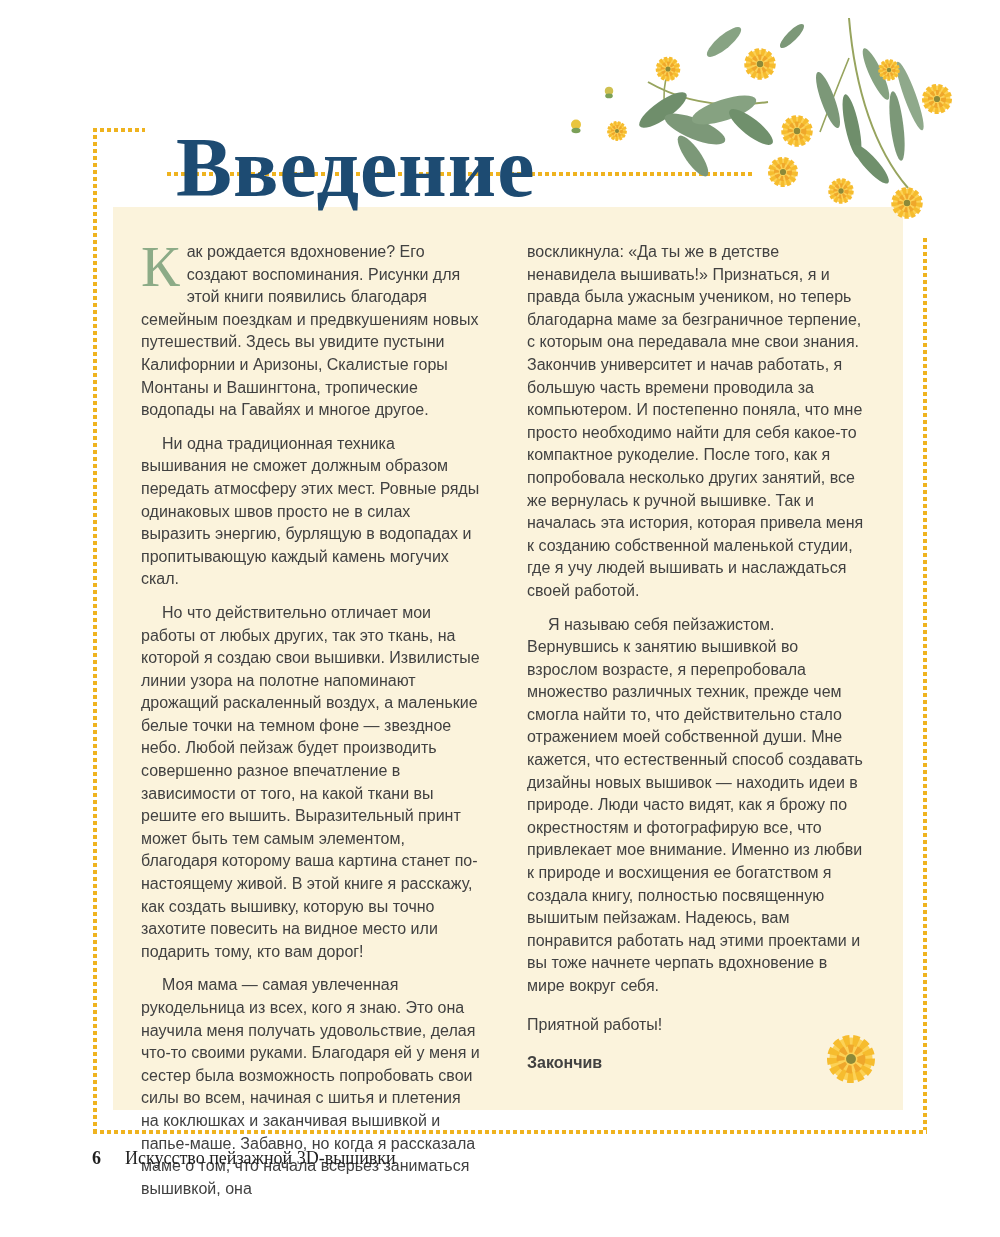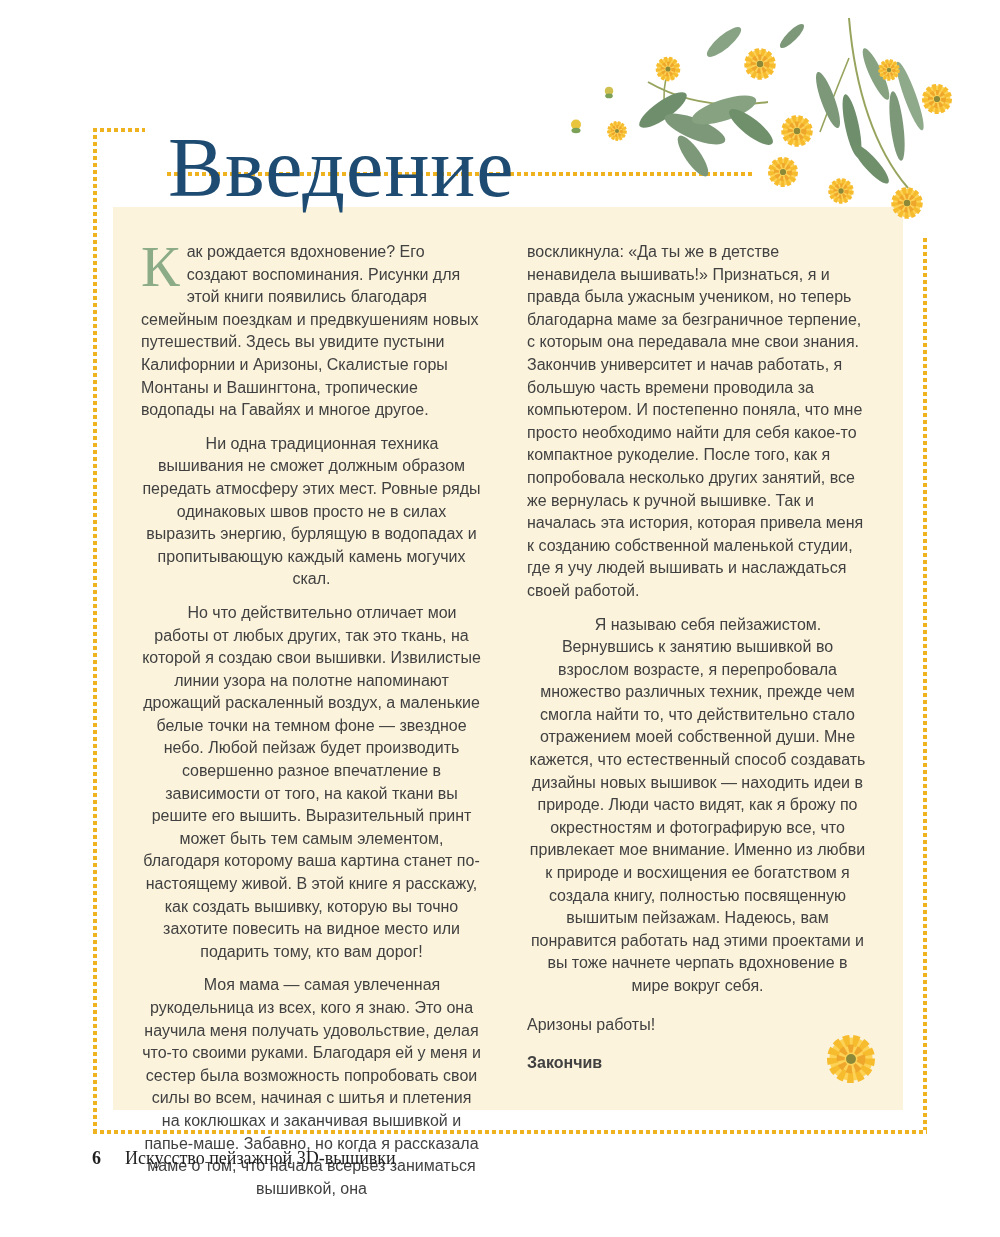--- a/index.html
+++ b/index.html
@@ -3,23 +3,23 @@
 <meta charset="utf-8">
 <style>
   html,body{margin:0;padding:0;}
   body{
     width:1000px;height:1237px;position:relative;background:#ffffff;
     font-family:"Liberation Sans","DejaVu Sans",sans-serif;
     -webkit-font-smoothing:antialiased;overflow:hidden;
   }
   
   .page-title{
-    position:absolute;left:168px;top:70px;z-index:3;
+    position:absolute;left:176px;top:70px;z-index:3;
     font-family:"Liberation Serif","DejaVu Serif",serif;
-    font-weight:400;font-size:84px;line-height:1;color:#1d4b72;
+    font-weight:700;font-size:84px;line-height:1;color:#1d4b72;
     letter-spacing:1px;
   }
   
   .dot-h{position:absolute;height:4px;z-index:1;
     background:repeating-linear-gradient(90deg,#efb31f 0 4px,transparent 4px 7px);}
   .dot-v{position:absolute;width:4px;z-index:1;
     background:repeating-linear-gradient(180deg,#efb31f 0 4px,transparent 4px 7px);}
   .rule-top-stub{left:93px;top:128px;width:52px;}
   .rule-under-title{left:167px;top:172px;width:586px;}
   .rule-left{left:93px;top:128px;height:1006px;}
@@ -29,21 +29,21 @@
   .content-box{
     position:absolute;left:113px;top:207px;width:790px;height:903px;
     background:#fbf3dc;z-index:1;box-sizing:border-box;
     padding:34px 35px 0 28px;display:flex;gap:45px;
   }
   .col{flex:1 1 0;min-width:0;}
   .col p{
     margin:0 0 11px 0;font-size:16px;line-height:22.6px;color:#414141;
     text-align:left;
   }
-  .col p.indent{text-indent:21px;text-align:center;}
+  .col p.indent{text-indent:21px;}
   .drop-cap{
     float:left;font-family:"Liberation Serif","DejaVu Serif",serif;
     font-size:58px;line-height:46px;color:#8cab87;
     margin:3px 7px 0 0;font-weight:400;
   }
   .closing{margin-top:16px !important;}
   .signature{
     margin-top:16px !important;font-weight:700;color:#3c3c3c;
     text-align:right;padding-right:56px;
   }
@@ -71,21 +71,21 @@
 <div class="content-box">
   <div class="col">
     <p><span class="drop-cap">К</span><span>ак рождается вдохновение? Его создают воспоминания. Рисунки для этой книги появились благодаря семейным поездкам и предвкушениям новых путешествий. Здесь вы увидите пустыни Калифорнии и Аризоны, Скалистые горы Монтаны и Вашингтона, тропические водопады на Гавайях и многое другое.</span></p>
     <p class="indent">Ни одна традиционная техника вышивания не сможет должным образом передать атмосферу этих мест. Ровные ряды одинаковых швов просто не в силах выразить энергию, бурлящую в водопадах и пропитывающую каждый камень могучих скал.</p>
     <p class="indent">Но что действительно отличает мои работы от любых других, так это ткань, на которой я создаю свои вышивки. Извилистые линии узора на полотне напоминают дрожащий раскаленный воздух, а маленькие белые точки на темном фоне — звездное небо. Любой пейзаж будет производить совершенно разное впечатление в зависимости от того, на какой ткани вы решите его вышить. Выразительный принт может быть тем самым элементом, благодаря которому ваша картина станет по-настоящему живой. В этой книге я расскажу, как создать вышивку, которую вы точно захотите повесить на видное место или подарить тому, кто вам дорог!</p>
     <p class="indent">Моя мама — самая увлеченная рукодельница из всех, кого я знаю. Это она научила меня получать удовольствие, делая что-то своими руками. Благодаря ей у меня и сестер была возможность попробовать свои силы во всем, начиная с шитья и плетения на коклюшках и заканчивая вышивкой и папье-маше. Забавно, но когда я рассказала маме о том, что начала всерьез заниматься вышивкой, она</p>
   </div>
   <div class="col">
     <p>воскликнула: «Да ты же в детстве ненавидела вышивать!» Признаться, я и правда была ужасным учеником, но теперь благодарна маме за безграничное терпение, с которым она передавала мне свои знания. Закончив университет и начав работать, я большую часть времени проводила за компьютером. И постепенно поняла, что мне просто необходимо найти для себя какое-то компактное рукоделие. После того, как я попробовала несколько других занятий, все же вернулась к ручной вышивке. Так и началась эта история, которая привела меня к созданию собственной маленькой студии, где я учу людей вышивать и наслаждаться своей работой.</p>
     <p class="indent">Я называю себя пейзажистом. Вернувшись к занятию вышивкой во взрослом возрасте, я перепробовала множество различных техник, прежде чем смогла найти то, что действительно стало отражением моей собственной души. Мне кажется, что естественный способ создавать дизайны новых вышивок — находить идеи в природе. Люди часто видят, как я брожу по окрестностям и фотографирую все, что привлекает мое внимание. Именно из любви к природе и восхищения ее богатством я создала книгу, полностью посвященную вышитым пейзажам. Надеюсь, вам понравится работать над этими проектами и вы тоже начнете черпать вдохновение в мире вокруг себя.</p>
-    <p class="closing">Аризоны работы!</p>
+    <p class="closing">Приятной работы!</p>
     <p class="signature">Закончив</p>
   </div>
 </div>
 
 <svg class="decor-svg" width="1000" height="1237" viewBox="0 0 1000 1237" aria-hidden="true">
   <defs>
     <g id="mum">
       <circle r="13.5" fill="#fcd257"></circle>
       <circle r="11.5" fill="none" stroke="#f6bc2e" stroke-width="7" stroke-dasharray="3.5 2"></circle>
       <circle r="6.5" fill="none" stroke="#efa72b" stroke-width="5" stroke-dasharray="3 1.8"></circle>

